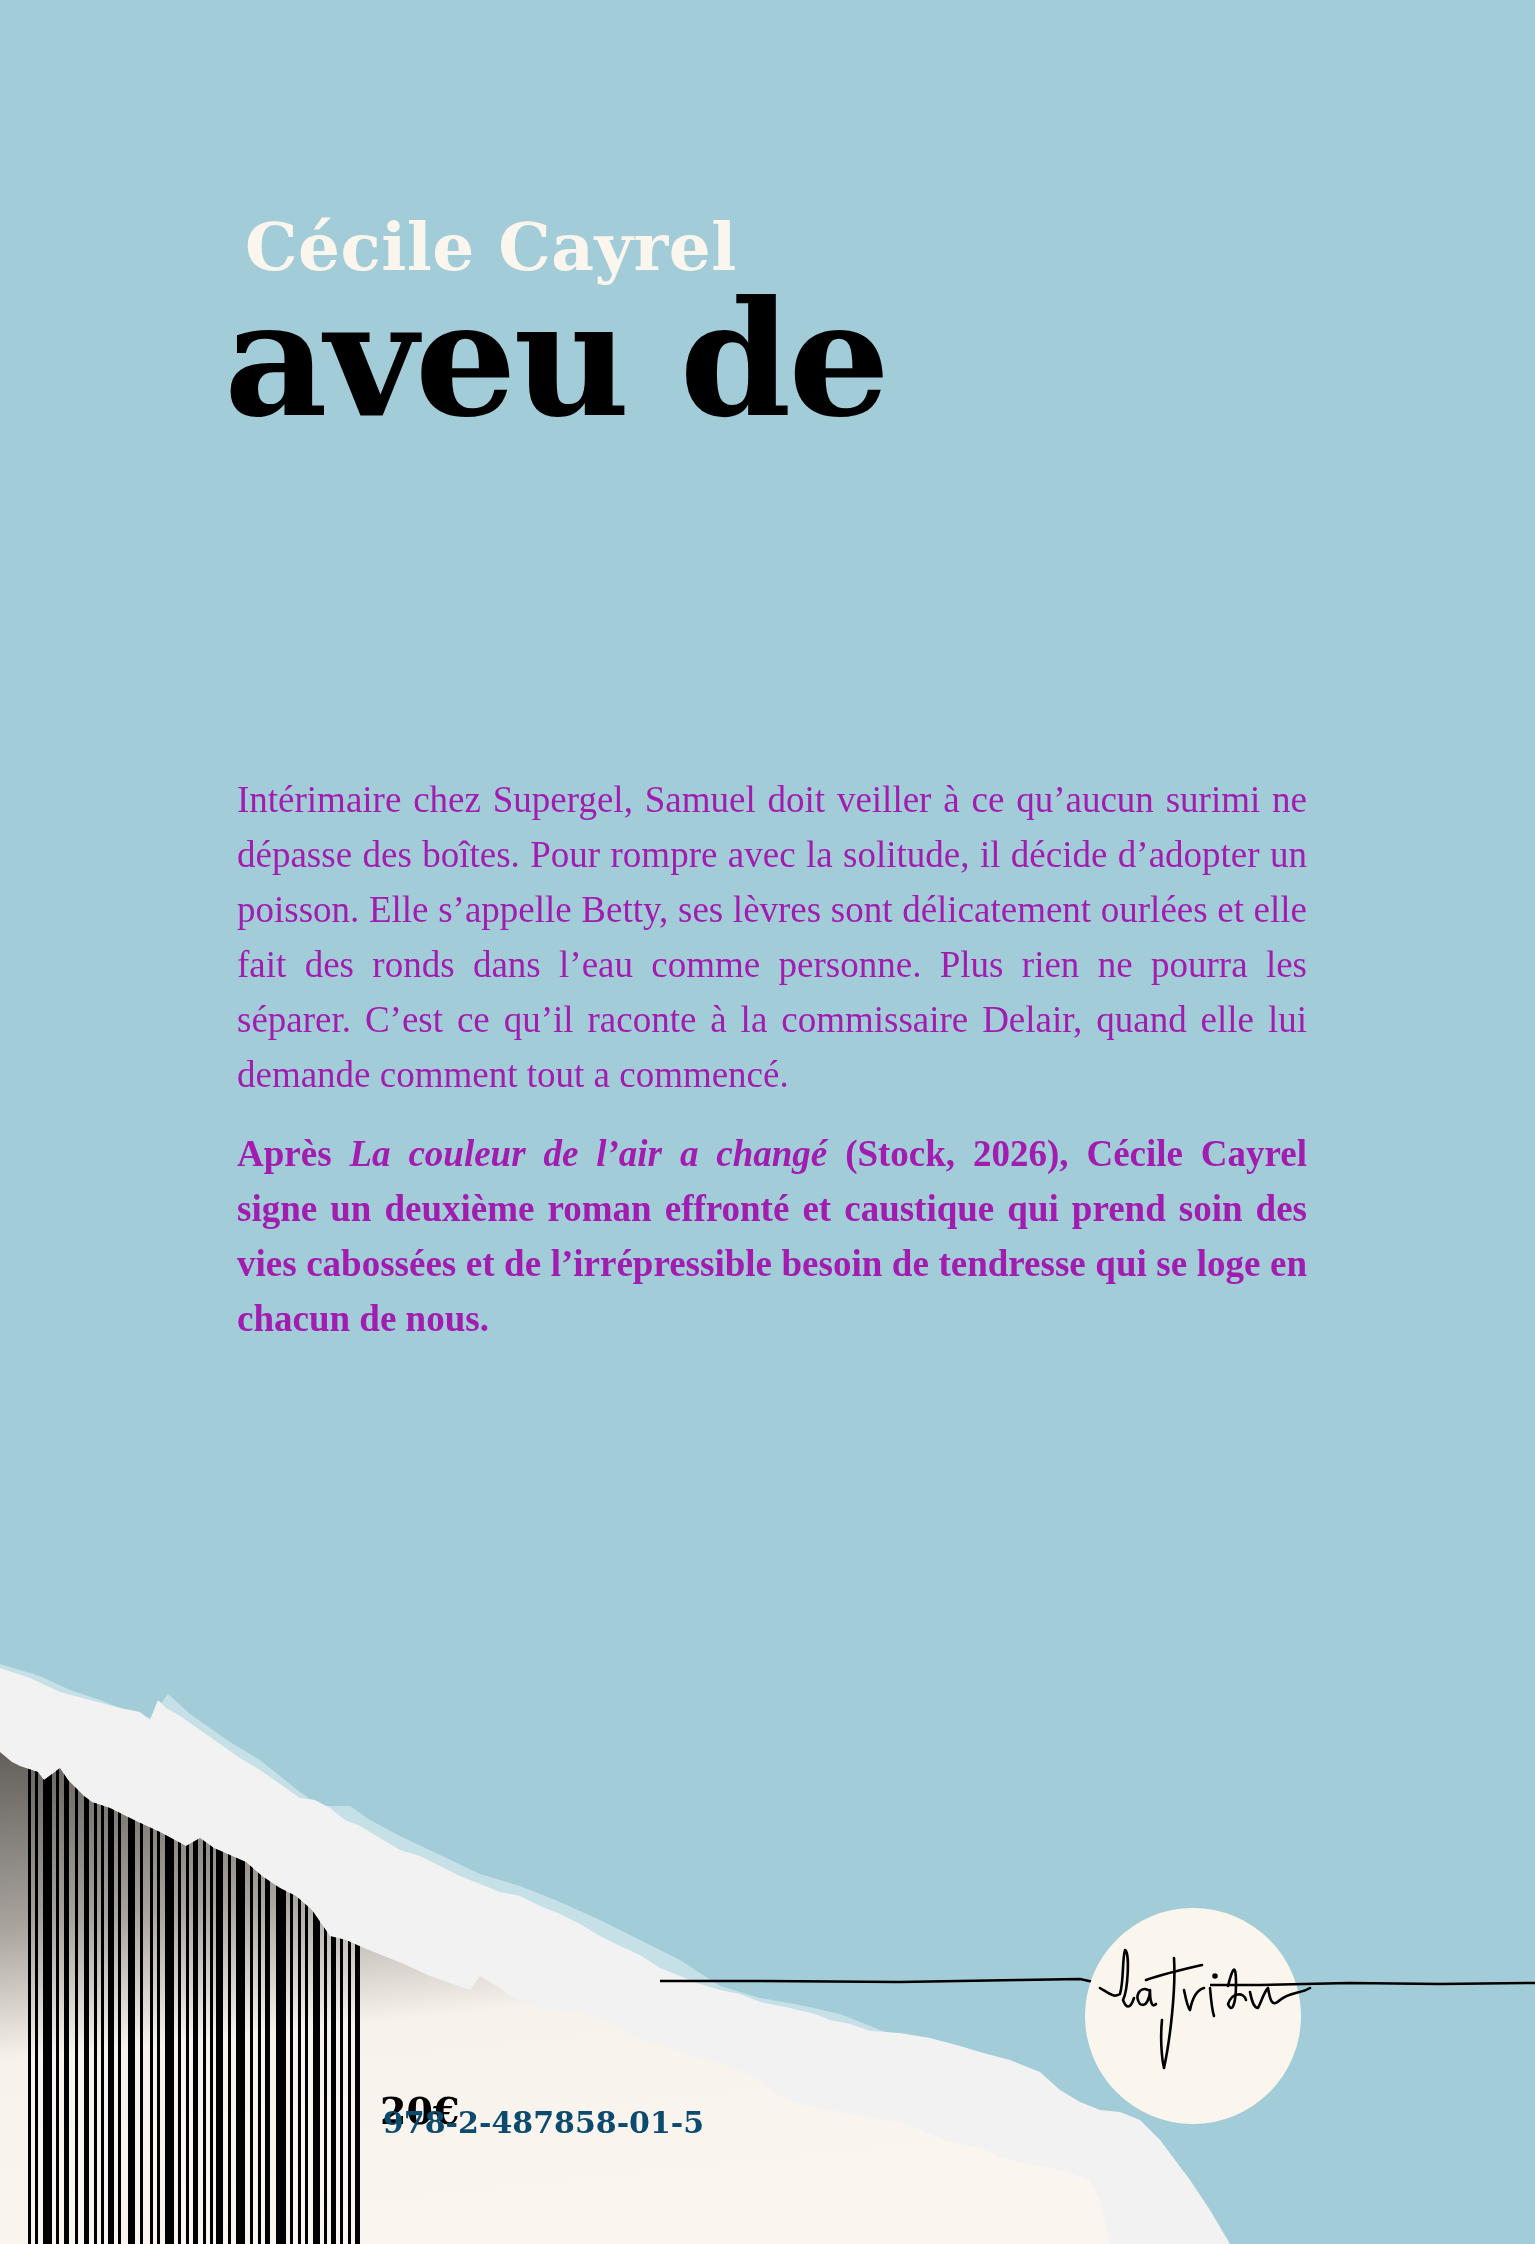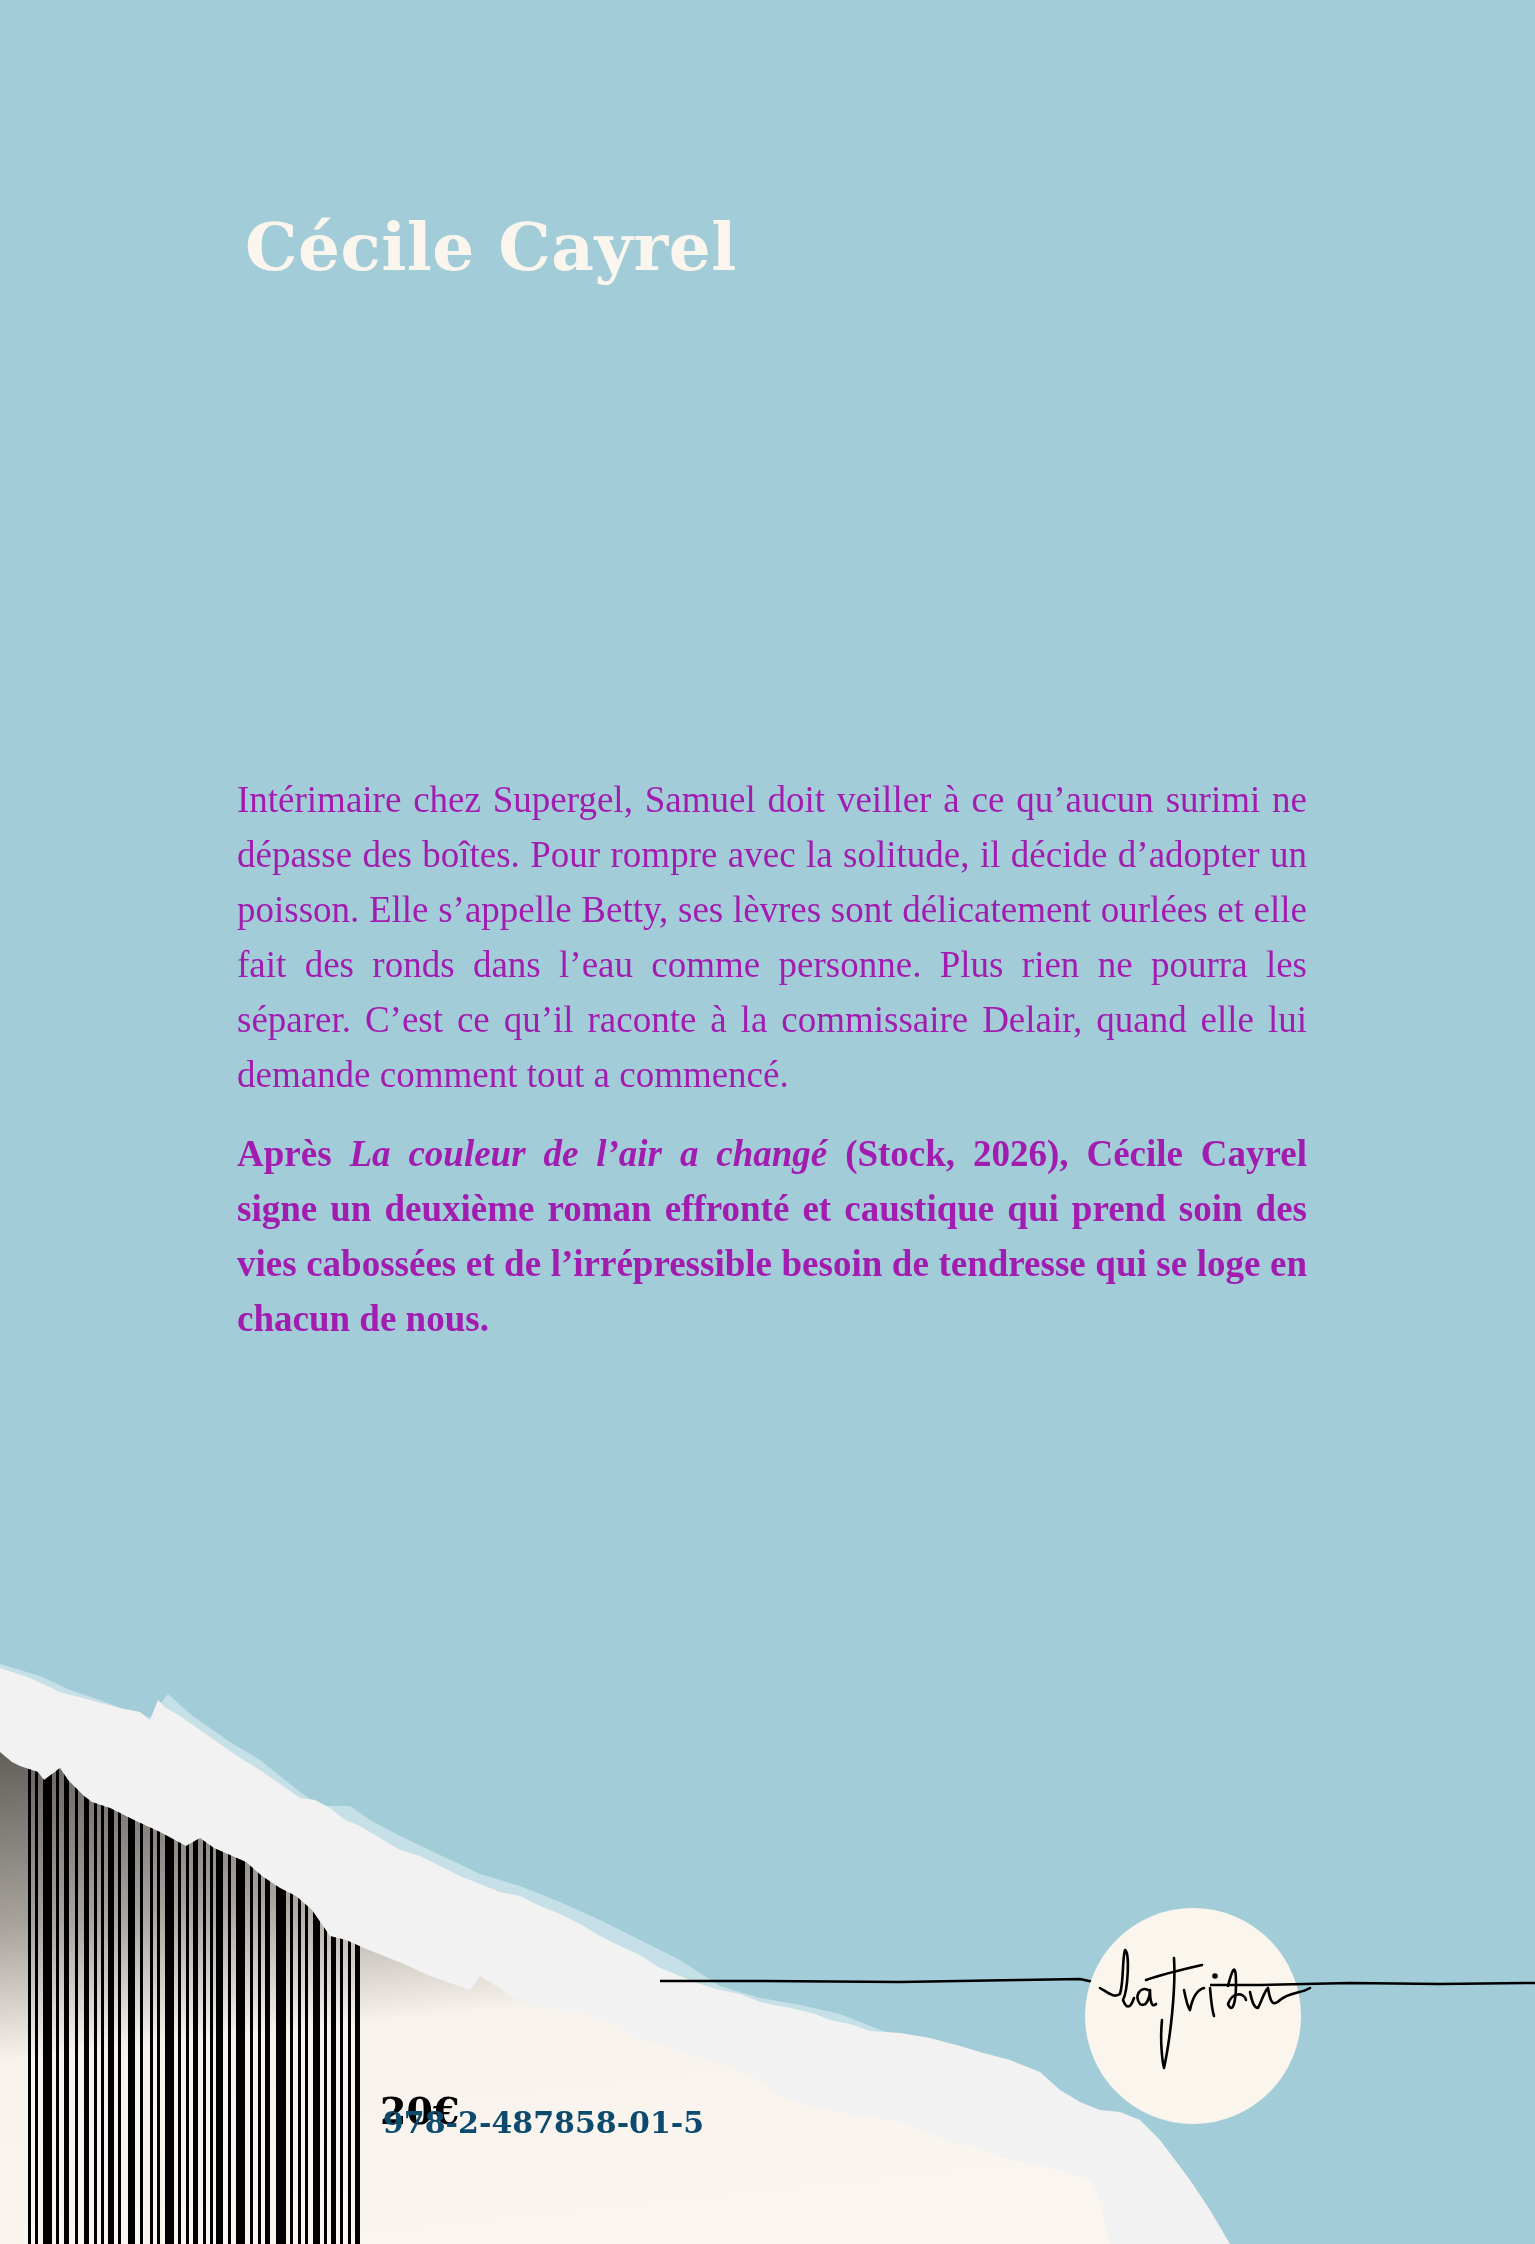--- a/index.html
+++ b/index.html
@@ -58,20 +58,21 @@
   }
 </style>
 </head>
 <body>
 
 <div class="cover">
 
   <h2 class="author">Cécile Cayrel</h2>
 
   <h1 class="title">
+    <span>aveu de</span>
   </h1>
 
   <div class="blurb">
     <p>Intérimaire chez Supergel, Samuel doit veiller à ce qu’aucun surimi ne dépasse des boîtes. Pour rompre avec la solitude, il décide d’adopter un poisson. Elle s’appelle Betty, ses lèvres sont délicatement ourlées et elle fait des ronds dans l’eau comme personne. Plus rien ne pourra les séparer. C’est ce qu’il raconte à la commissaire Delair, quand elle lui demande comment tout a commencé.</p>
     <p class="bold"><span>Après </span><em>La couleur de l’air a changé</em><span> (Stock, 2026), Cécile Cayrel signe un deuxième roman effronté et caustique qui prend soin des vies cabossées et de l’irrépressible besoin de tendresse qui se loge en chacun de nous.</span></p>
   </div>
 
   <svg class="tear" viewBox="0 0 1535 2244" xmlns="http://www.w3.org/2000/svg">
     <defs>
       <linearGradient id="shade" x1="0" y1="0" x2="0.25" y2="1">

